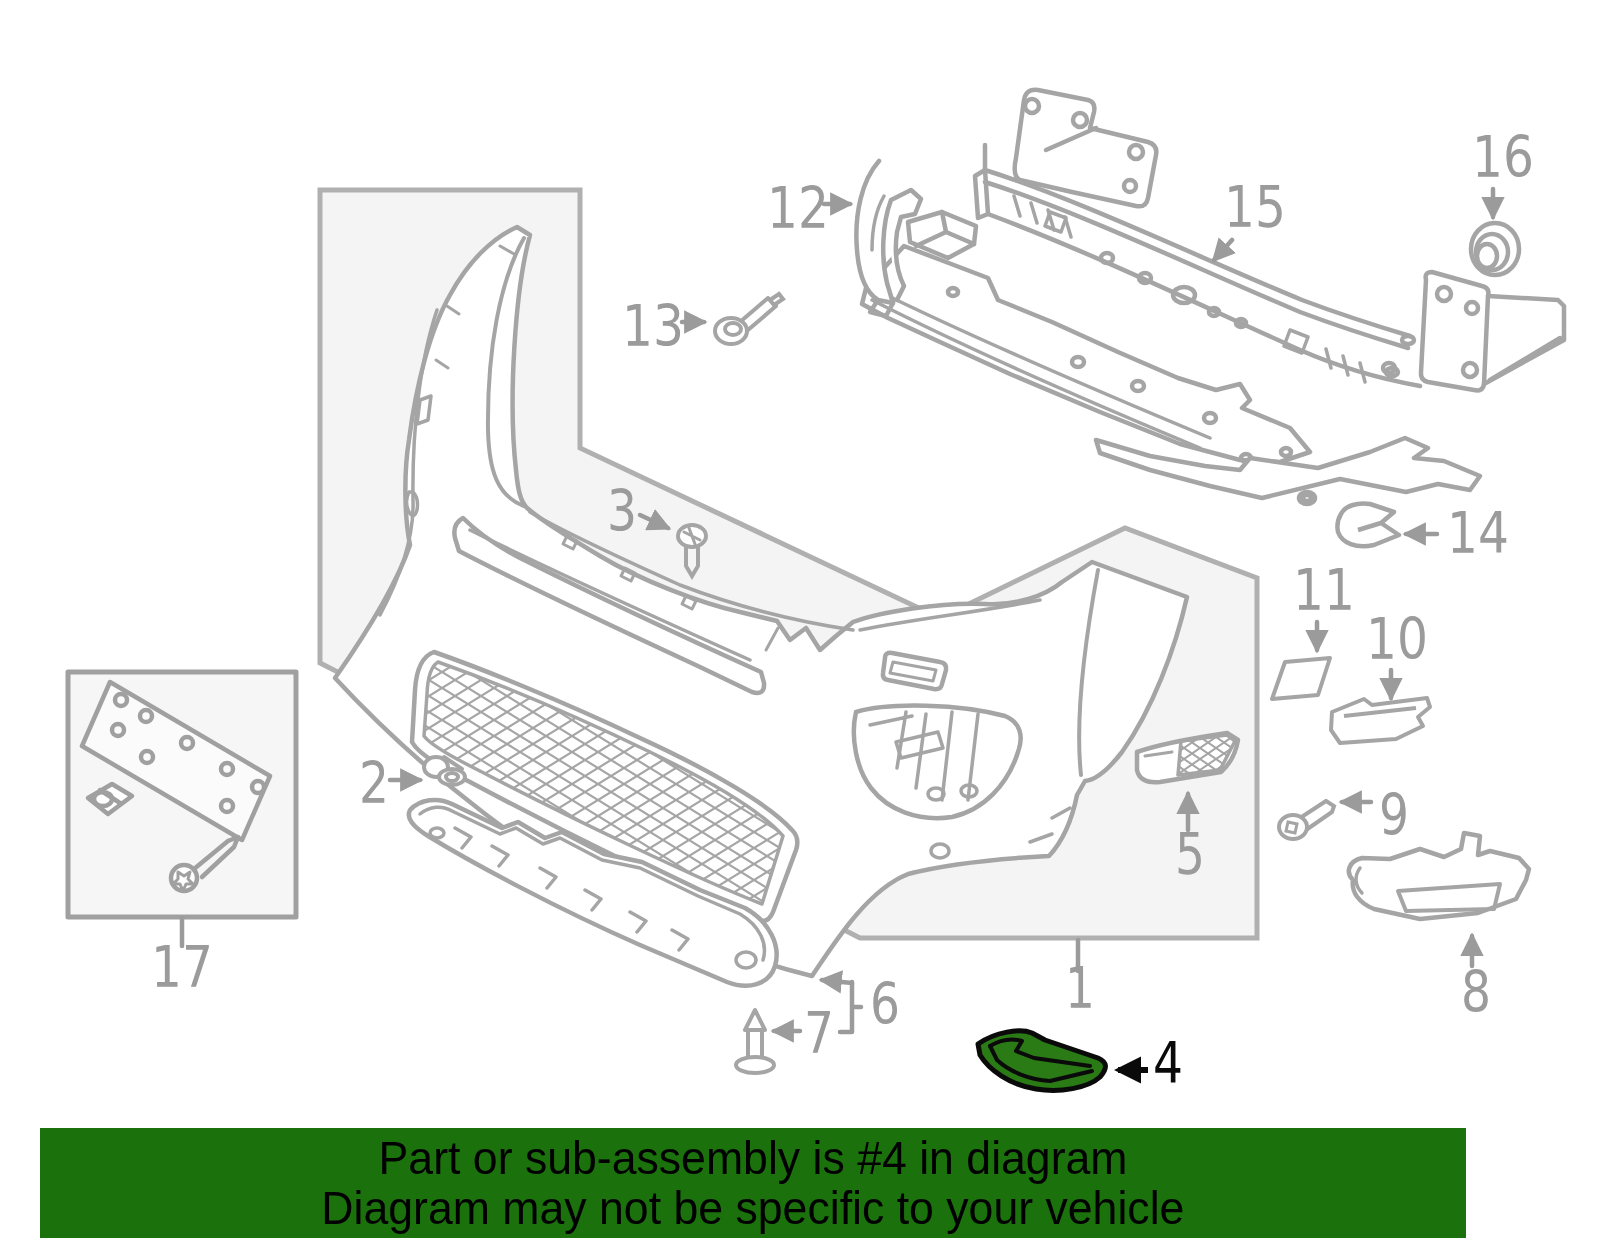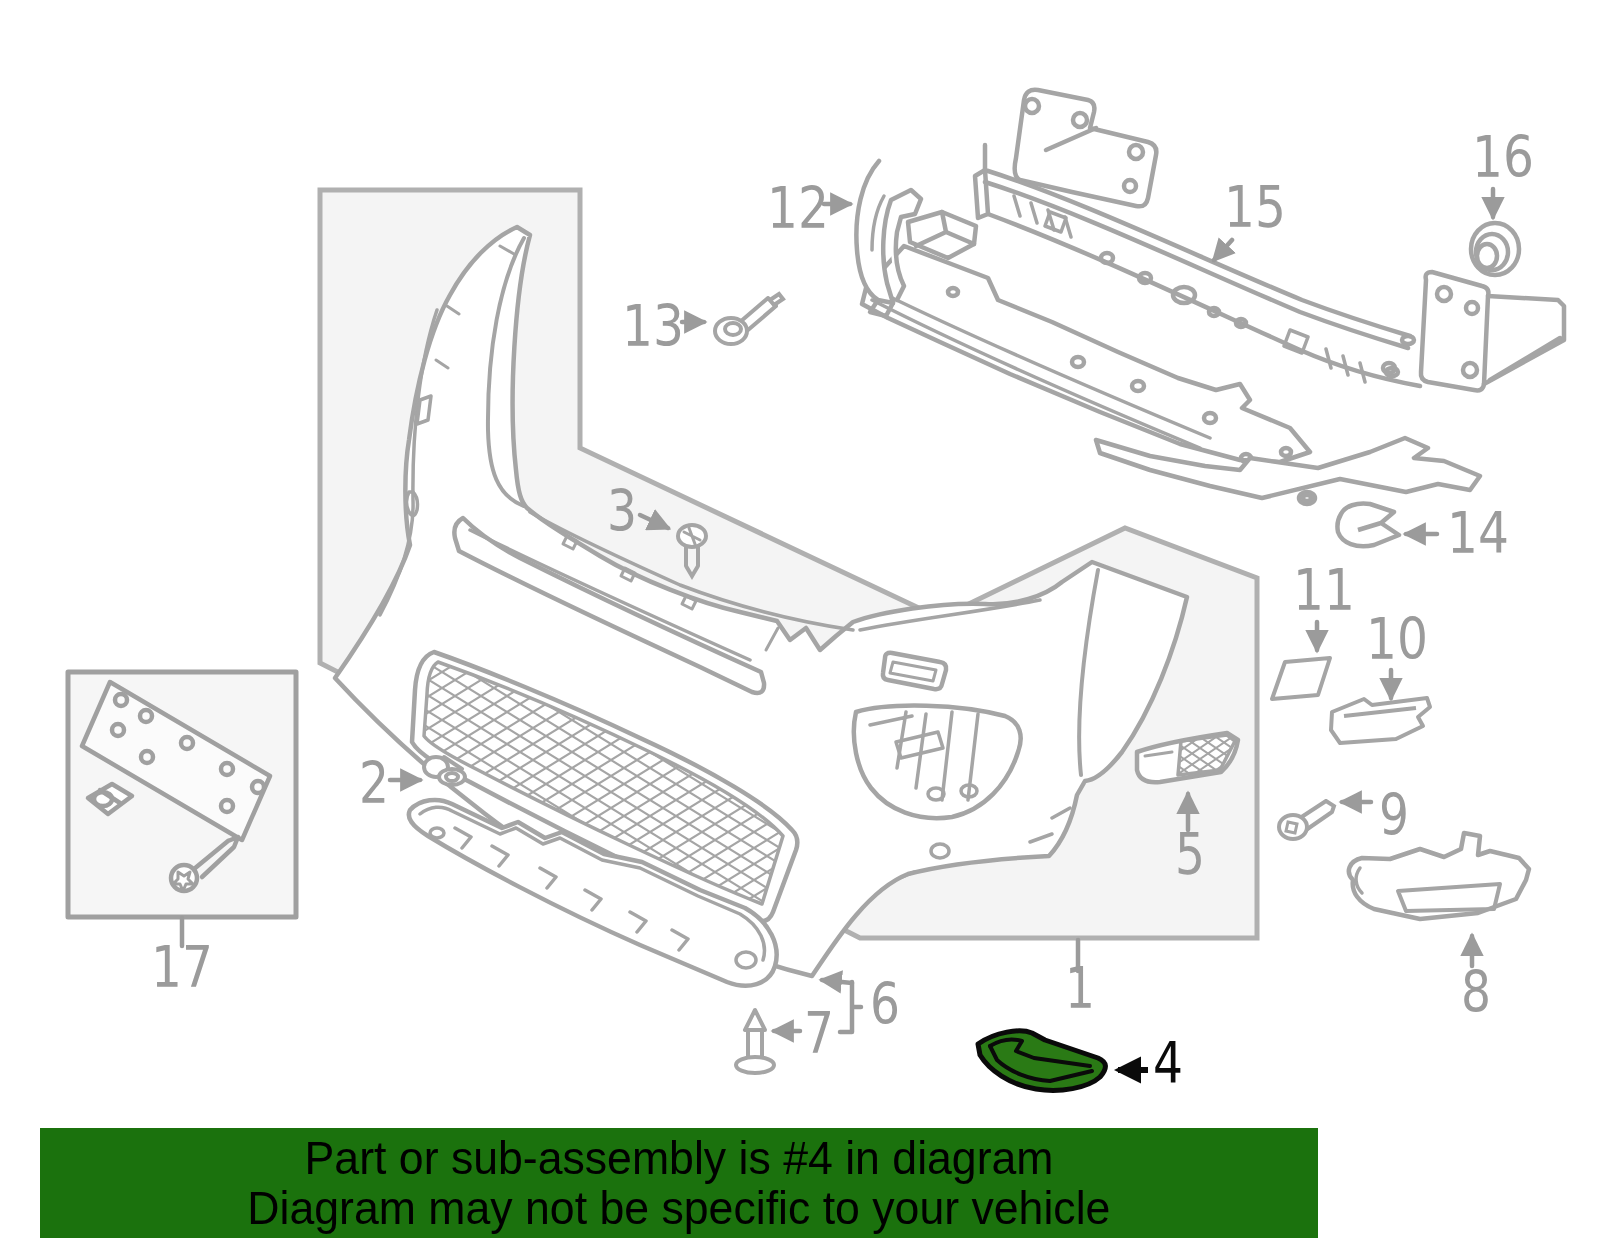--- a/index.html
+++ b/index.html
@@ -6,21 +6,21 @@
   .stage{
     position:relative;width:1600px;height:1249px;background:#ffffff;overflow:hidden;
     font-family:"Liberation Sans","DejaVu Sans",sans-serif;
   }
   .stage svg{position:absolute;left:0;top:0;}
   .callout{
     font-family:"DejaVu Sans","Liberation Sans",sans-serif;
     font-size:57px;
   }
   .banner{
-    position:absolute;left:40px;top:1128px;width:1278px;height:110px;
+    position:absolute;left:40px;top:1128px;width:1426px;height:110px;
     display:flex;flex-direction:column;align-items:center;justify-content:center;
     text-align:center;
   }
   .banner-line{
     font-size:46px;line-height:50px;white-space:nowrap;
     transform:scaleX(.97);transform-origin:center;
   }
 </style>
 </head>
 <body>

